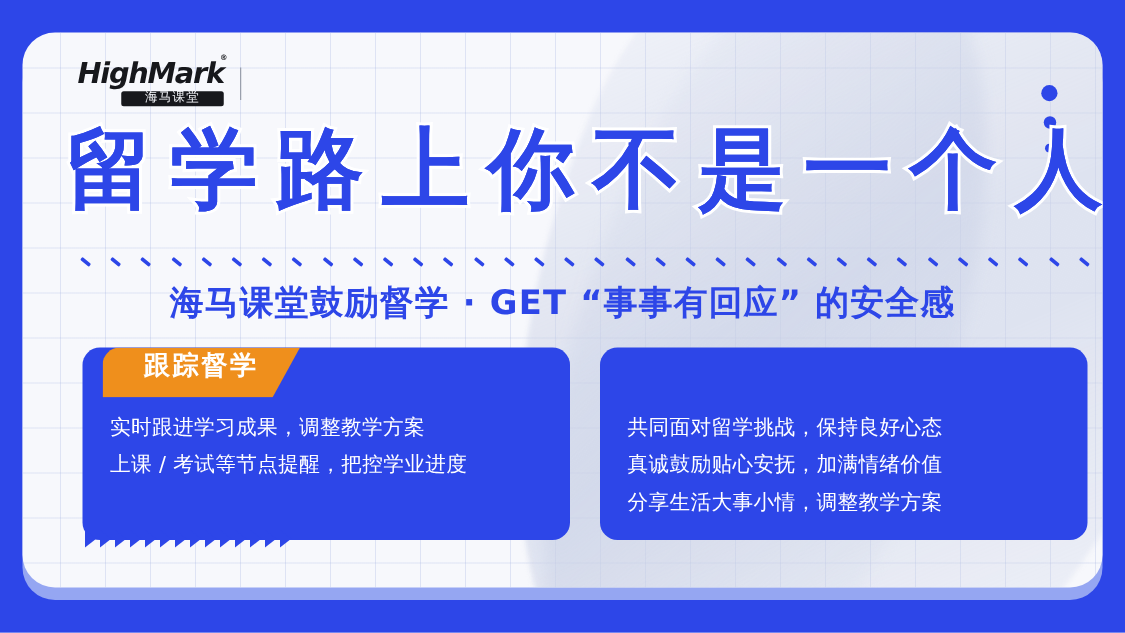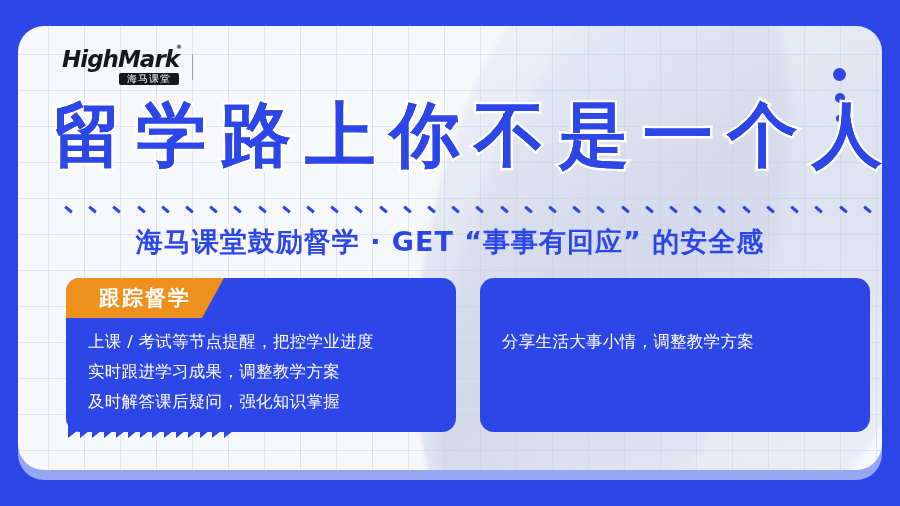--- a/index.html
+++ b/index.html
@@ -49,21 +49,21 @@
   .logo-main{
     font-size:23px;font-weight:bold;color:#17181c;letter-spacing:-1px;
     font-style:italic;font-family:"DejaVu Sans",sans-serif;position:relative;
   }
   .logo-main .tm{
     position:absolute;right:-3px;top:-4px;font-size:6px;font-style:normal;
     letter-spacing:0;font-weight:bold;
   }
   .logo-sub{
     margin-top:2px;font-size:10px;color:#17181c;letter-spacing:1px;
-    background:#17181c;color:#f7f8fc;padding:1px 8px;border-radius:2px;
+    background:#17181c;color:#f7f8fc;padding:1px 19px;border-radius:2px;
     font-family:"DejaVu Sans",sans-serif;
   }
   .logo-divider{width:1px;height:26px;background:#9aa0ad;}
   .tagline{
     font-size:13.5px;color:#1d1f26;font-style:italic;font-weight:bold;
     font-family:"DejaVu Sans",sans-serif;letter-spacing:.5px;
   }
 
   
   .dots{position:absolute;right:36px;top:42px;display:flex;flex-direction:column;align-items:center;gap:12px;}
@@ -102,22 +102,22 @@
     font-family:"DejaVu Sans","Liberation Sans",sans-serif;
   }
 
   
   .cards{position:absolute;left:48px;top:252px;width:804px;display:flex;gap:24px;}
   .card{
     position:relative;width:390px;background:#2d46e8;border-radius:14px;
     padding:52px 0 18px 0;box-sizing:border-box;
   }
   .card-header{
-    position:absolute;left:0;top:0;height:40px;min-width:158px;
-    background:#ef8f1c;display:flex;align-items:center;justify-content:center;
+    position:absolute;left:16px;top:0;height:40px;min-width:158px;
+    background:#ef8f1c;display:flex;justify-content:center;
     padding:0 26px;box-sizing:border-box;
     border-radius:14px 0 0 0;
     clip-path:polygon(0 0,100% 0,calc(100% - 22px) 100%,0 100%);
   }
   .card-header span{
     font-size:21px;font-weight:bold;color:#ffffff;letter-spacing:2px;
     font-family:"DejaVu Sans","Liberation Sans",sans-serif;
   }
   .card-body{padding:0 22px;}
   .card-body p{
@@ -214,28 +214,29 @@
 
     <div class="subtitle">海马课堂鼓励督学 · GET “事事有回应” 的安全感</div>
 
     <div class="cards">
 
       <div class="card">
         <div class="card-header">
           <span>跟踪督学</span>
         </div>
         <div class="card-body">
+          <p>实时跟进学习成果，调整教学方案</p>
           <p>上课 / 考试等节点提醒，把控学业进度</p>
-          <p>实时跟进学习成果，调整教学方案</p>
-          <p>及时解答课后疑问，强化知识掌握</p>
         </div>
       </div>
 
       <div class="card">
         <div class="card-body">
+          <p>共同面对留学挑战，保持良好心态</p>
+          <p>真诚鼓励贴心安抚，加满情绪价值</p>
           <p>分享生活大事小情，调整教学方案</p>
         </div>
       </div>
 
     </div>
 
     <div class="arrows" id="arrowRow">
         <div class="arrow"></div>
         <div class="arrow"></div>
         <div class="arrow"></div>

